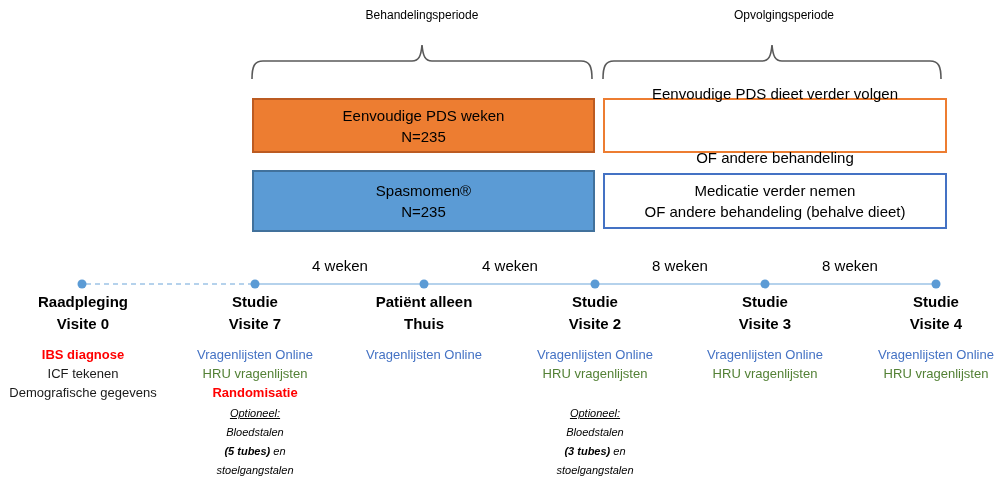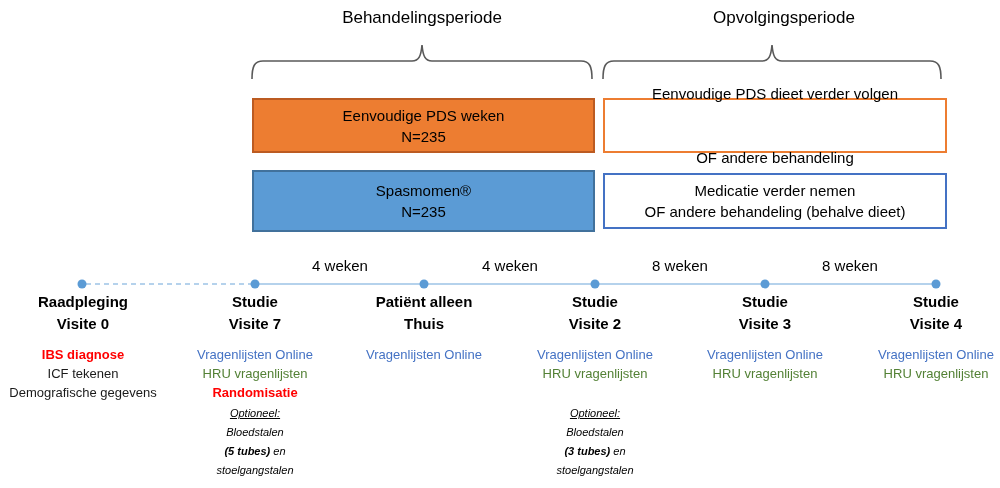--- a/index.html
+++ b/index.html
@@ -2,21 +2,21 @@
 <html><head>
 <meta charset="utf-8">
 <style>
   html,body{margin:0;padding:0;background:#fff;}
   #canvas{
     position:relative;width:1000px;height:488px;background:#fff;
     font-family:"Liberation Sans","DejaVu Sans",sans-serif;color:#1a1a1a;overflow:hidden;
   }
   .abs{position:absolute;}
   .cx{transform:translateX(-50%);text-align:center;white-space:nowrap;}
-  .period-title{font-size:17px;color:#000;}
+  .period-title{font-size:12px;color:#000;}
   .box{
     position:absolute;display:flex;flex-direction:column;justify-content:center;
     text-align:center;font-size:15px;line-height:21px;color:#000;box-sizing:border-box;
   }
   .box-orange-fill{background:#ED7D31;border:2px solid #BC5B21;}
   .box-blue-fill{background:#5B9BD5;border:2px solid #41719C;}
   .box-orange-line{background:#fff;border:2px solid #ED7D31;}
   .box-blue-line{background:#fff;border:2px solid #4472C4;}
   .interval{font-size:15px;color:#000;}
   .visit{font-size:15px;font-weight:bold;color:#000;line-height:22px;}

